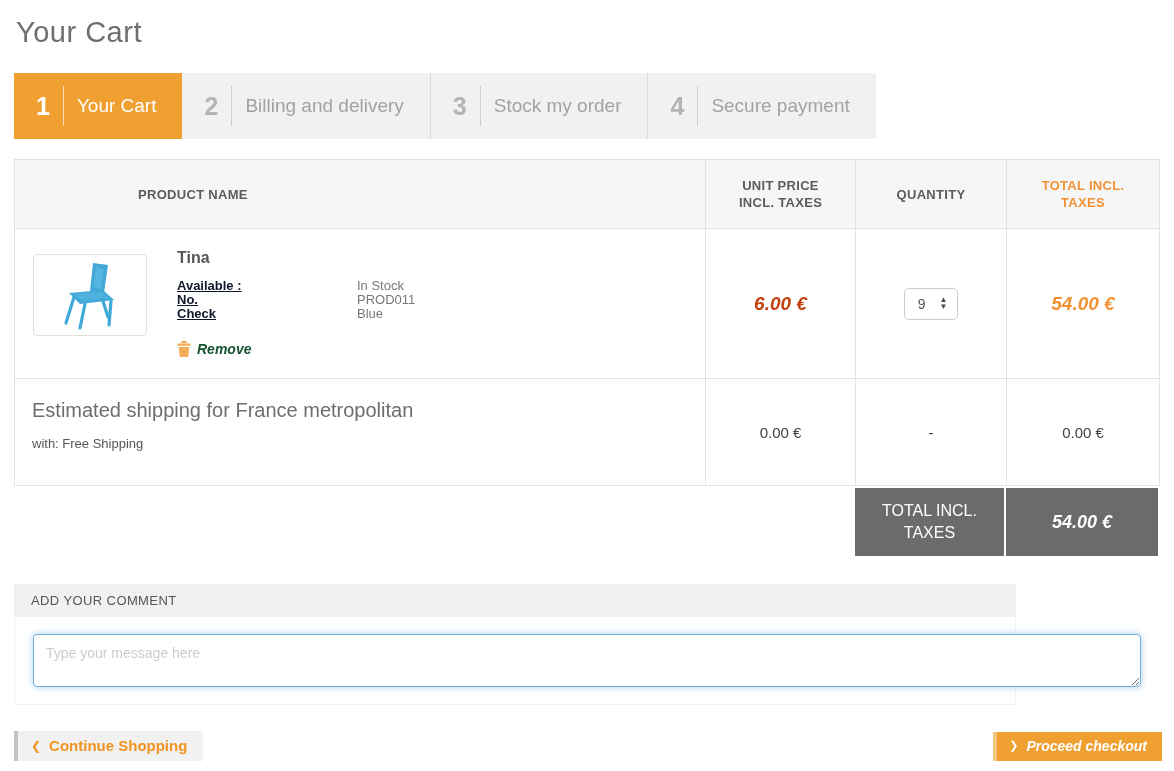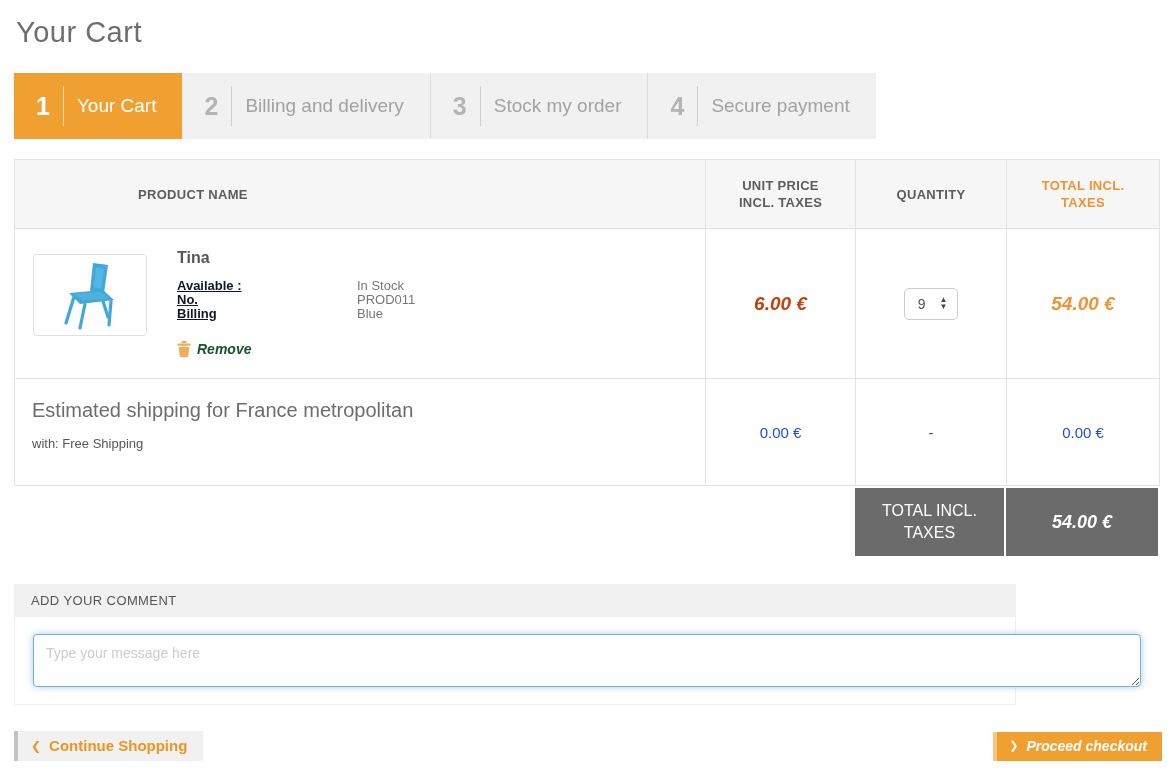--- a/index.html
+++ b/index.html
@@ -54,21 +54,21 @@
   .qty-box { display: inline-flex; align-items: center; background: #fff; border: 1px solid #ccc;
              border-radius: 5px; padding: 7px 10px 7px 13px; }
   .qty-val { font-size: 14px; color: #555; margin-right: 14px; }
   .qty-arrows { display: flex; flex-direction: column; line-height: 6px; cursor: pointer; }
   .qty-arrows span { font-size: 8px; color: #4a4a4a; height: 7px; }
 
   .ship-row { min-height: 106px; }
   .ship-cell { padding: 20px 0 0 17px; }
   .ship-title { font-size: 20px; color: #6d6d6d; font-weight: normal; margin-bottom: 14px; }
   .ship-sub { font-size: 13px; color: #575757; }
-  .ship-val { font-size: 15px; color: #1d4ed8; }
+  .ship-val { font-size: 15px; color: #404040; }
 
   
   .summary-row { display: flex; margin-left: 841px; width: 305px; height: 68px; margin-top: 2px; }
   .summary-label { width: 149px; background: #6b6b6b; color: #fff; font-size: 16px; line-height: 22px;
                    display: flex; align-items: center; justify-content: center; text-align: center; padding: 0 10px; }
   .summary-value { width: 154px; background: #6b6b6b; border-left: 2px solid #fff; color: #fff;
                    font-size: 18px; font-weight: bold; font-style: italic;
                    display: flex; align-items: center; justify-content: center; }
 
   
@@ -149,21 +149,21 @@
           <div class="prod-name">Tina</div>
           <div class="attr-row">
             <span class="al">Available :</span>
             <span class="av">In Stock</span>
           </div>
           <div class="attr-row">
             <span class="al">No.</span>
             <span class="av">PROD011</span>
           </div>
           <div class="attr-row">
-            <span class="al">Billing</span>
+            <span class="al">Check</span>
             <span class="av">Blue</span>
           </div>
           <a class="remove-link">
             <svg width="14" height="16" viewBox="0 0 14 16">
               <g fill="#f3ab55">
                 <rect x="4.5" y="0" width="5" height="2" rx="0.5"></rect>
                 <rect x="0.5" y="2.6" width="13" height="2.2" rx="0.6"></rect>
                 <path d="M1.8 6 H12.2 L11.3 15.2 Q11.2 16 10.4 16 H3.6 Q2.8 16 2.7 15.2 Z"></path>
               </g>
             </svg>

